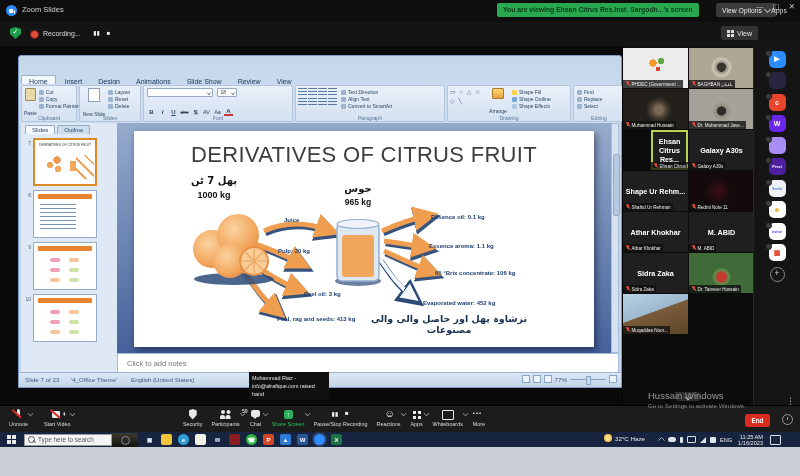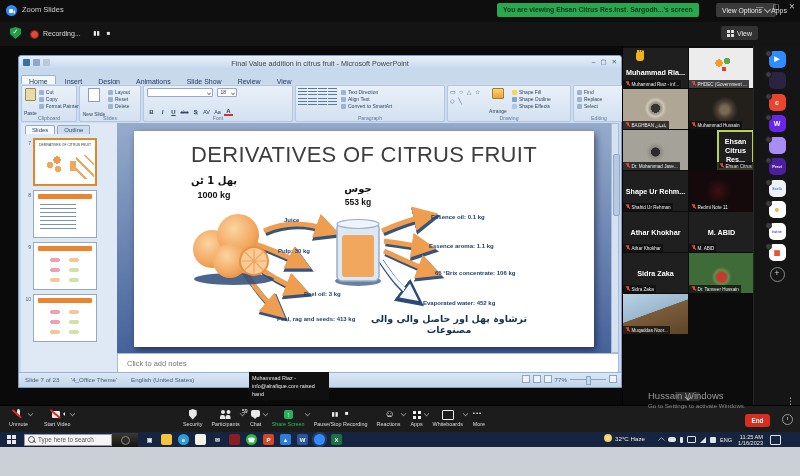--- a/index.html
+++ b/index.html
@@ -261,33 +261,20 @@
     <span class="viewbtn">
       <span class="gridglyph"></span>
       <span>View</span>
     </span>
   </div>
   <span class="appslabel">Apps</span>
 
   <div class="sharearea"></div>
 
   <div class="ppt">
-    <div class="ppt-title">
-      <span class="qat">
-        <span class="q1"></span>
-        <span class="q2"></span>
-        <span class="q3"></span>
-      </span>
-      <span class="t">Final Value addition in citrus fruit - Microsoft PowerPoint</span>
-      <span class="pctl">
-        <span>–</span>
-        <span>▢</span>
-        <span>✕</span>
-      </span>
-    </div>
     <div class="ppt-tabs" id="pptTabs"><span class="ptab act">Home</span><span class="ptab">Insert</span><span class="ptab">Design</span><span class="ptab">Animations</span><span class="ptab">Slide Show</span><span class="ptab">Review</span><span class="ptab">View</span></div>
 
     <div class="ribbon">
       <div class="rg" style="width:56px;">
         <div class="clipbody">
           <div class="pastecol">
             <div class="clipicon"></div>
             <span class="rtxt">Paste</span>
           </div>
           <div class="ccol">
@@ -499,24 +486,24 @@
           <circle cx="78" cy="118" r="19" fill="url(#og)"></circle>
           <circle cx="104" cy="104" r="21" fill="url(#og)"></circle>
           <circle cx="96" cy="130" r="17" fill="url(#og)"></circle>
           <circle cx="120" cy="130" r="14" fill="#f9cb96" stroke="#e89144" stroke-width="2"></circle>
           <path d="M120,118 L120,142 M108,130 L132,130 M111,121 L129,139 M111,139 L129,121" stroke="#eda55e" stroke-width="1.2"></path>
           <ellipse cx="224" cy="150" rx="23" ry="5" fill="#2c4a78" opacity="0.7"></ellipse>
           <rect x="203" y="92" width="42" height="58" rx="5" fill="#dde8f2" stroke="#97aecd" stroke-width="1.5"></rect>
           <rect x="208" y="104" width="32" height="42" rx="3" fill="#f2a75f"></rect>
           <ellipse cx="224" cy="93" rx="21" ry="4.5" fill="#eef4fa" stroke="#97aecd" stroke-width="1.2"></ellipse>
         </svg>
-        <span class="bigl urdu" style="left:40px;top:44px;width:80px;font-size:10px;" dir="rtl">پھل 1 ٹن</span>
+        <span class="bigl urdu" style="left:40px;top:44px;width:80px;font-size:10px;" dir="rtl">پھل 7 ٹن</span>
         <span class="bigl" style="left:40px;top:59px;width:80px;font-size:9px;">1000 kg</span>
         <span class="bigl urdu" style="left:198px;top:52px;width:52px;font-size:10px;" dir="rtl">جوس</span>
-        <span class="bigl" style="left:198px;top:66px;width:52px;font-size:8.5px;">553 kg</span>
+        <span class="bigl" style="left:198px;top:66px;width:52px;font-size:8.5px;">965 kg</span>
         <span class="sl" style="left:150px;top:86px;">Juice</span>
         <span class="sl" style="left:144px;top:117px;">Pulp: 30 kg</span>
         <span class="sl" style="left:170px;top:160px;">Peel oil: 3 kg</span>
         <span class="sl" style="left:143px;top:185px;">Peel, rag and seeds: 413 kg</span>
         <span class="sl" style="left:297px;top:83px;">Essence oil: 0.1 kg</span>
         <span class="sl" style="left:295px;top:112px;">Essence aroma: 1.1 kg</span>
         <span class="sl" style="left:301px;top:139px;">65 °Brix concentrate: 106 kg</span>
         <span class="sl" style="left:289px;top:169px;">Evaporated water: 452 kg</span>
         <span class="bigl urdu" style="left:225px;top:182px;width:180px;font-size:9.5px;color:#16324f;" dir="rtl">ترشاوہ پھل اور حاصل والی والی مصنوعات</span>
       </div>
@@ -537,28 +524,20 @@
         <span class="vm"></span>
         <span>77%</span>
         <span class="ztrack"></span>
         <span class="vm"></span>
       </span>
     </div>
   </div>
 
   <div class="parts">
     <div class="pgrid" id="pgrid">
-        <div class="tile text-hand">
-          <span class="hand"></span>
-          <div class="nm">Muhammad  Ria...</div>
-          <div class="lb">
-            <span class="mic"></span>
-            <span>Muhammad Riaz - inf...</span>
-          </div>
-        </div>
         <div class="tile ph-logo">
           <div class="lb">
             <span class="mic"></span>
             <span>PHDEC (Government ...</span>
           </div>
         </div>
         <div class="tile ph-baghban">
           <div class="lb">
             <span class="mic"></span>
             <span>BAGHBAN باغبان</span>
@@ -574,20 +553,27 @@
           <div class="lb">
             <span class="mic"></span>
             <span>Dr. Muhammad Jave...</span>
           </div>
         </div>
         <div class="tile active">
           <div class="nm">Ehsan Citrus Res...</div>
           <div class="lb">
             <span class="mic"></span>
             <span>Ehsan Citrus Res.Inst. Sa...</span>
+          </div>
+        </div>
+        <div class="tile text">
+          <div class="nm">Galaxy A30s</div>
+          <div class="lb">
+            <span class="mic"></span>
+            <span>Galaxy A30s</span>
           </div>
         </div>
         <div class="tile text">
           <div class="nm">Shape Ur Rehm...</div>
           <div class="lb">
             <span class="mic"></span>
             <span>Shahid Ur Rehman</span>
           </div>
         </div>
         <div class="tile ph-redmi">

